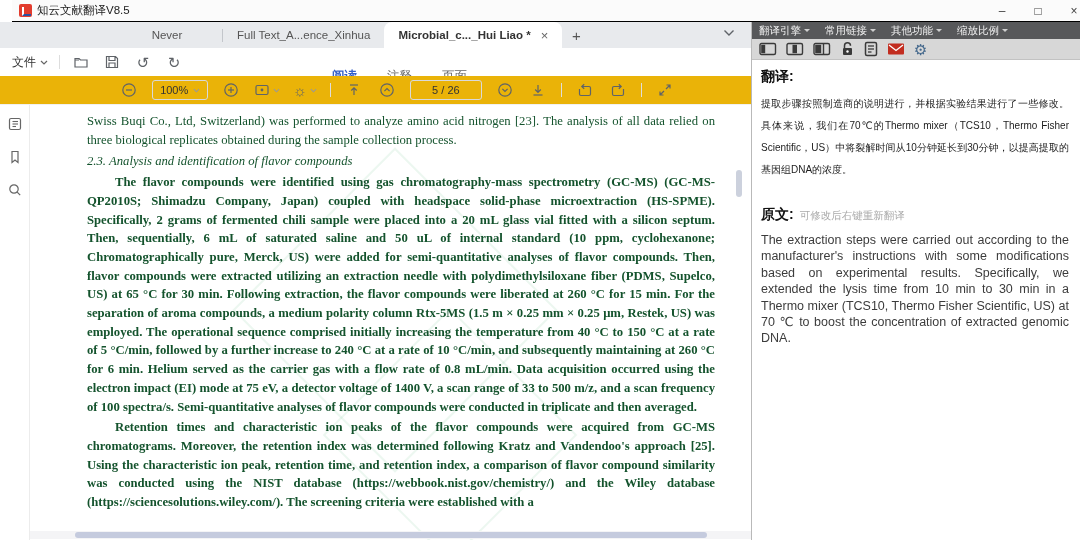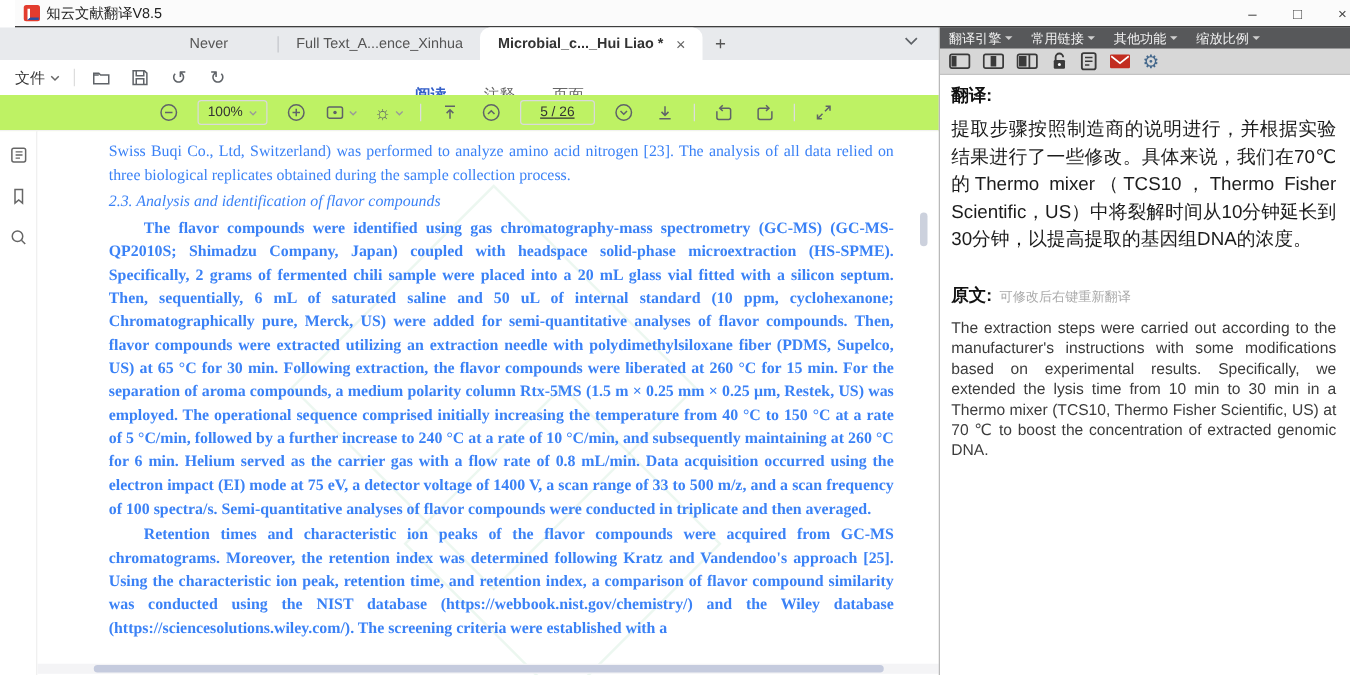--- a/index.html
+++ b/index.html
@@ -44,44 +44,44 @@
               width:20px; height:20px; color:#5f6368; }
   .glyph { font-size:15px; line-height:1; color:#5f6368; }
   .view-modes { position:absolute; left:330px; top:0; height:28px; display:flex; gap:26px;
                 align-items:center; }
   .view-mode { font-size:12.5px; color:#666; position:relative; padding:4px 2px;margin-top:28px; }
   .view-mode.active { color:#3560c9; font-weight:bold; }
   .view-mode.active::after { content:""; position:absolute; left:2px; right:2px; bottom:0;
                 height:2px; background:#3560c9; border-radius:1px; }
 
   
-  .toolbar2 { position:absolute; left:0; top:76px; width:751px; height:29px; background:#bef264;
+  .toolbar2 { position:absolute; left:0; top:76px; width:751px; height:29px; background:#eab308;
               border-bottom:1px solid #f1f1f1; display:flex; align-items:center;
               justify-content:center; gap:13px;padding-left:43px; }
   .combo { display:flex; align-items:center; justify-content:center; gap:5px;
            border:1px solid #d9d9d9; border-radius:3px; height:20px; font-size:11px;
            color:#333; padding:0 7px; }
   .zoom-box { width:56px; }
-  .page-box { width:60px;text-decoration:underline; }
+  .page-box { width:72px; }
   .with-caret { display:flex; align-items:center; gap:3px; }
 
   
   .sidebar { position:absolute; left:0; top:105px; width:30px; height:435px; background:#fff;
              border-right:1px solid #ececec; display:flex; flex-direction:column;
              align-items:center; padding-top:9px; gap:13px; }
 
   
   .docarea { position:absolute; left:30px; top:105px; width:721px; height:435px;
              background:#fff; overflow:hidden; }
   .watermark { position:absolute; border:2px solid rgba(110,190,140,0.13); }
   .wm1 { left:250px; top:90px; width:230px; height:230px; transform:rotate(45deg); }
   .wm2 { left:330px; top:240px; width:180px; height:180px; transform:rotate(45deg); }
   .pagebody { position:relative; margin:7px 36px 0 57px;
               font-family:"Liberation Serif","DejaVu Serif",serif;
-              font-size:12.7px; line-height:18.7px; color:#3b82f6;
+              font-size:12.7px; line-height:18.7px; color:#14532d;
               text-align:justify; }
   .pagebody p { margin-bottom:2px; }
   .para-indent { text-indent:28px;font-weight:bold; }
   .para-heading { font-style:italic; margin:3px 0 3px; }
 
   .v-scroll-thumb { position:absolute; left:736px; top:170px; width:6px; height:27px;
                     background:#ccd1dd; border-radius:3px; }
   .h-scroll-track { position:absolute; left:30px; top:531px; width:721px; height:8px;
                     background:#f4f4f6; }
   .h-scroll-thumb { position:absolute; left:45px; top:1px; width:632px; height:6px;
@@ -99,21 +99,21 @@
   .rp-menu-item .mini-caret { width:0; height:0; border-left:3px solid transparent;
                 border-right:3px solid transparent; border-top:3px solid #cfcfcf; }
   .rp-iconbar { position:absolute; left:752px; top:39px; width:328px; height:21px;
                 background:#d7d7d7; border-bottom:1px solid #c2c2c2;
                 display:flex; align-items:center; gap:9px; padding-left:7px; }
   .rp-icon { display:flex; align-items:center; justify-content:center; height:16px; }
   .gear-glyph { font-size:15px; color:#44688c; font-weight:bold; line-height:1; }
   .rp-content { position:absolute; left:752px; top:60px; width:328px; height:480px;
                 background:#fff; padding:8px 11px 0 9px; }
   .rp-label { font-size:14px; font-weight:bold; color:#111; }
-  .rp-cn { margin-top:7px; font-size:15px; line-height:22px; color:#1c1c1c;
+  .rp-cn { margin-top:7px; font-size:10px; line-height:22px; color:#1c1c1c;
            text-align:justify; }
   .rp-orig-row { margin-top:25px; display:flex; align-items:baseline; gap:6px; }
   .rp-hint { font-size:10.5px; color:#aaa; }
   .rp-en { margin-top:8px; font-size:12.5px; line-height:16.4px; color:#3c3c3c;
            text-align:justify; }
 
   svg { display:block; }
 </style>
 </head>
 <body>

